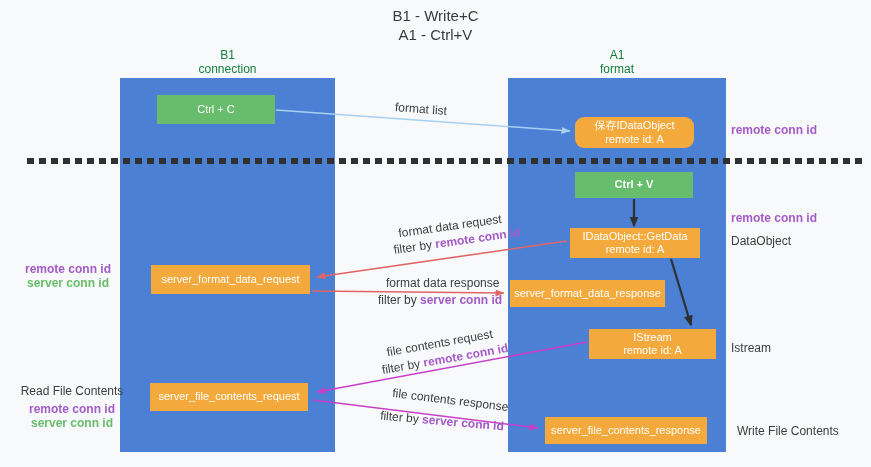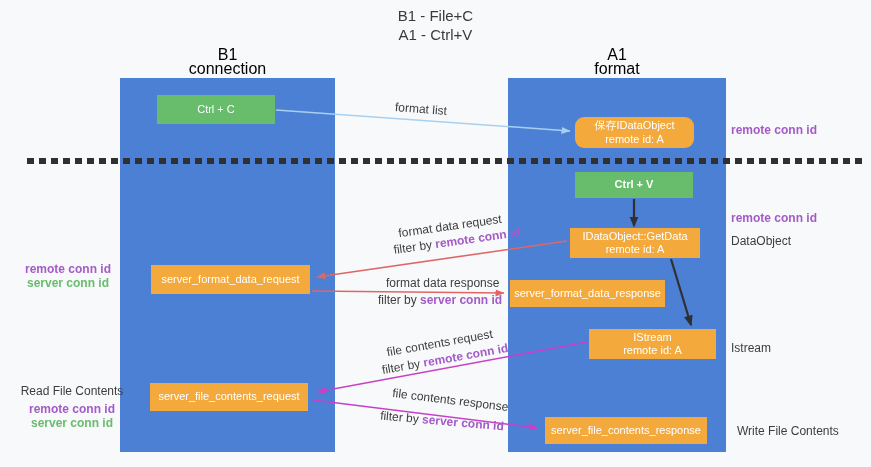--- a/index.html
+++ b/index.html
@@ -9,40 +9,40 @@
     --black-arrow:#303030; --ink:#3d3d3d; --bg:#f8f9fa;
   }
   html,body{margin:0;padding:0;}
   #canvas{
     position:relative; width:871px; height:467px; overflow:hidden;
     background:var(--bg); font-family:"Liberation Sans",sans-serif; color:var(--ink);
   }
   .abs{position:absolute;}
   .title{left:0;right:0;top:6px;text-align:center;font-size:15px;line-height:19px;color:#3a3a3a;}
   .lane{background:var(--lane);}
-  .lane-header{text-align:center;font-size:16px;line-height:14px;color:#000000;}
+  .lane-header{text-align:center;font-size:12px;line-height:14px;color:#15803d;}
   .node{
     display:flex;flex-direction:column;align-items:center;justify-content:center;
     color:#fff;font-size:11px;line-height:13.5px;text-align:center;white-space:nowrap;
   }
   .node.green{background:var(--green-node);}
   .node.orange{background:var(--orange-node);}
   .edge-label{font-size:12px;white-space:nowrap;color:var(--ink);}
   .anno{font-size:12px;white-space:nowrap;color:var(--ink);line-height:14px;}
   .purple{color:var(--purple-text);font-weight:bold;}
   .greentxt{color:var(--green-text);font-weight:bold;}
   svg{position:absolute;left:0;top:0;pointer-events:none;}
 </style>
 </head>
 <body>
 
 <div id="canvas">
 
   <div class="abs title">
-    <div>B1 - File+C</div>
+    <div>B1 - Write+C</div>
     <div>A1 - Ctrl+V</div>
   </div>
 
   <div class="abs lane-header" style="left:120px;top:48px;width:215px;">
     <div>B1</div>
     <div>connection</div>
   </div>
   <div class="abs lane-header" style="left:508px;top:48px;width:218px;">
     <div>A1</div>
     <div>format</div>

